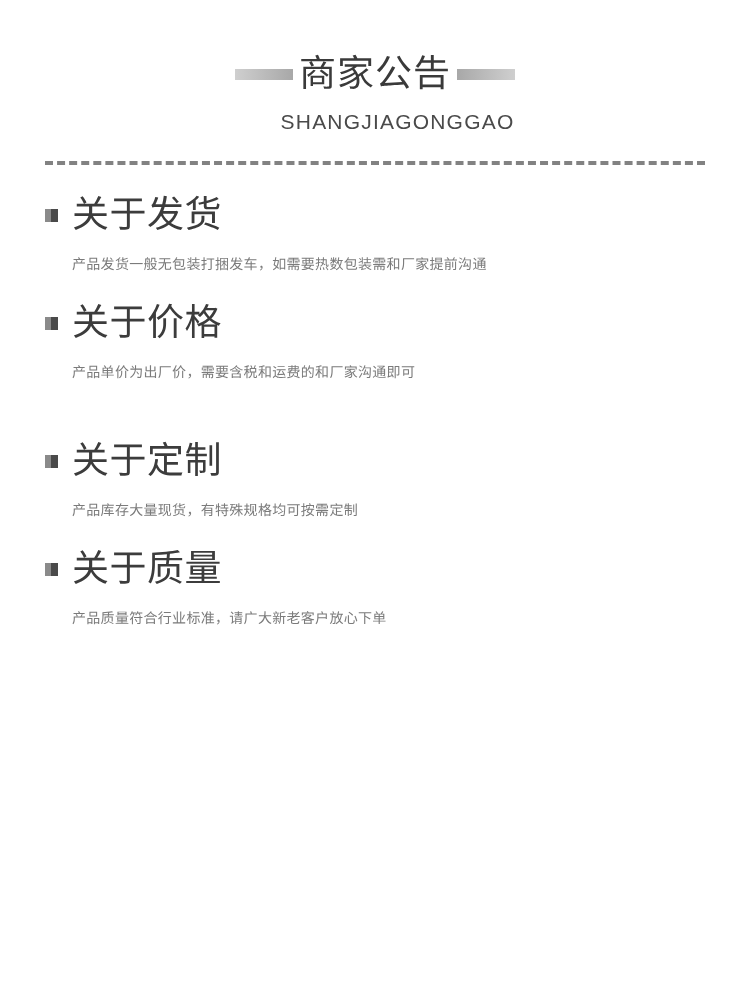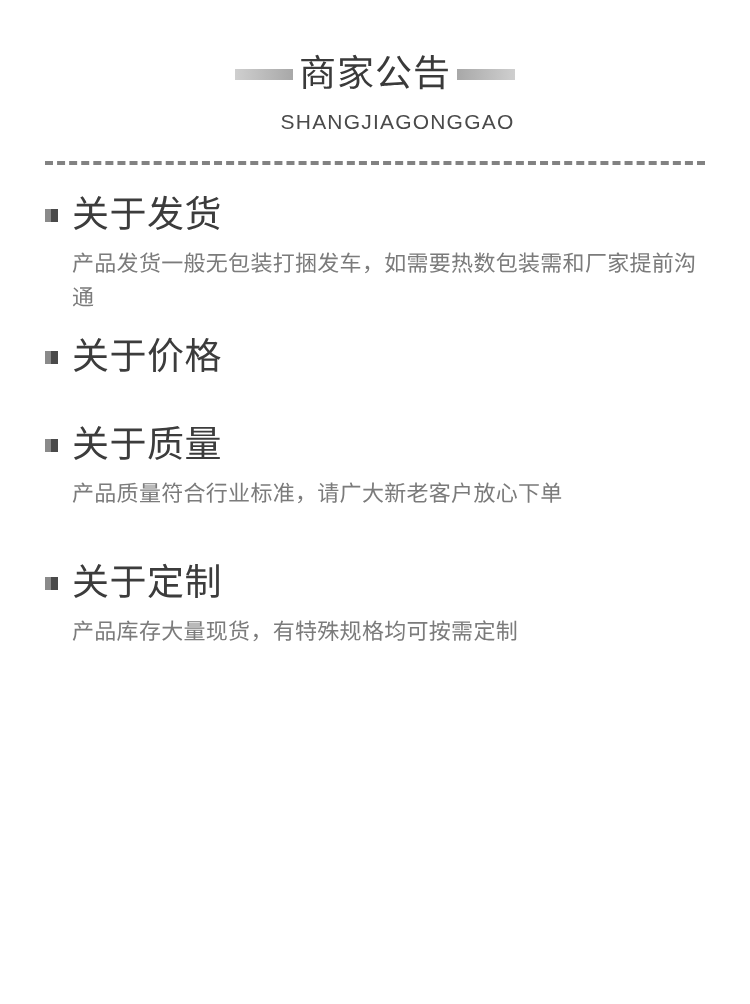--- a/index.html
+++ b/index.html
@@ -94,21 +94,21 @@
   .section-title {
     font-size: 37px;
     line-height: 32px;
     color: #3c3c3c;
     font-weight: 400;
     letter-spacing: 0.5px;
   }
   .section-body {
     margin-top: 16px;
     padding-left: 27px;
-    font-size: 22px;
+    font-size: 14px;
     line-height: 34px;
     color: #7b7b7b;
     letter-spacing: 0.3px;
     max-width: 640px;
   }
 </style>
 </head>
 <body>
 
 <div class="page">
@@ -132,32 +132,33 @@
         <span class="section-title">关于发货</span>
       </div>
       <div class="section-body">产品发货一般无包装打捆发车，如需要热数包装需和厂家提前沟通</div>
     </div>
 
     <div class="section gap-lg">
       <div class="section-head">
         <span class="bullet"></span>
         <span class="section-title">关于价格</span>
       </div>
+      <div class="section-body">产品单价为出厂价，需要含税和运费的和厂家沟通即可</div>
+    </div>
+
+    <div class="section">
+      <div class="section-head">
+        <span class="bullet"></span>
+        <span class="section-title">关于定制</span>
+      </div>
+      <div class="section-body">产品库存大量现货，有特殊规格均可按需定制</div>
     </div>
 
     <div class="section gap-lg">
       <div class="section-head">
         <span class="bullet"></span>
         <span class="section-title">关于质量</span>
       </div>
       <div class="section-body">产品质量符合行业标准，请广大新老客户放心下单</div>
     </div>
 
-    <div class="section">
-      <div class="section-head">
-        <span class="bullet"></span>
-        <span class="section-title">关于定制</span>
-      </div>
-      <div class="section-body">产品库存大量现货，有特殊规格均可按需定制</div>
-    </div>
-
   </div>
 </div>
 
 </body></html>

